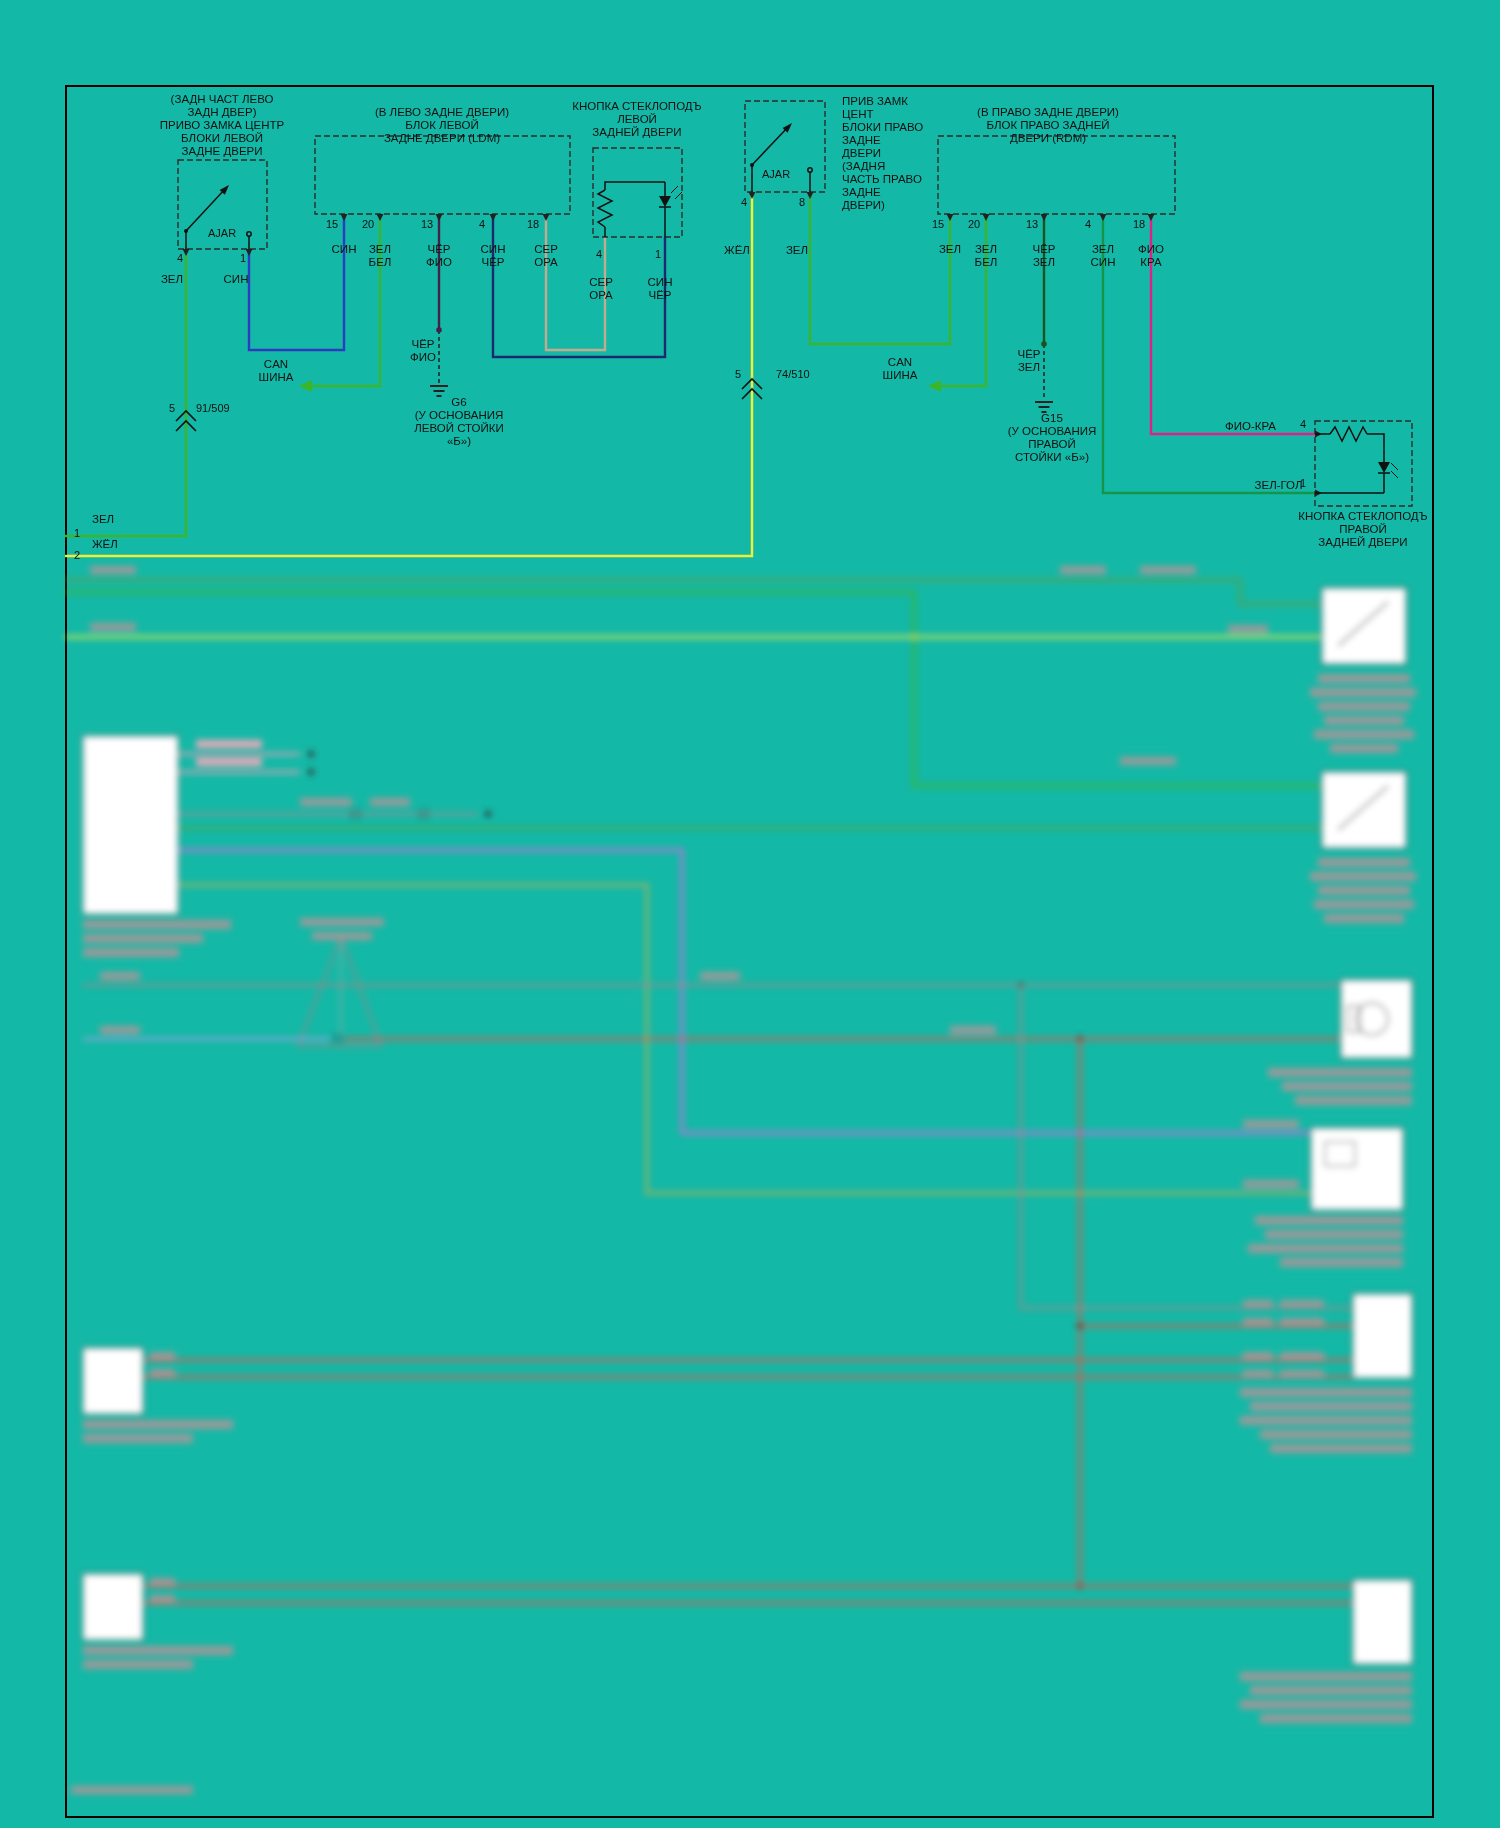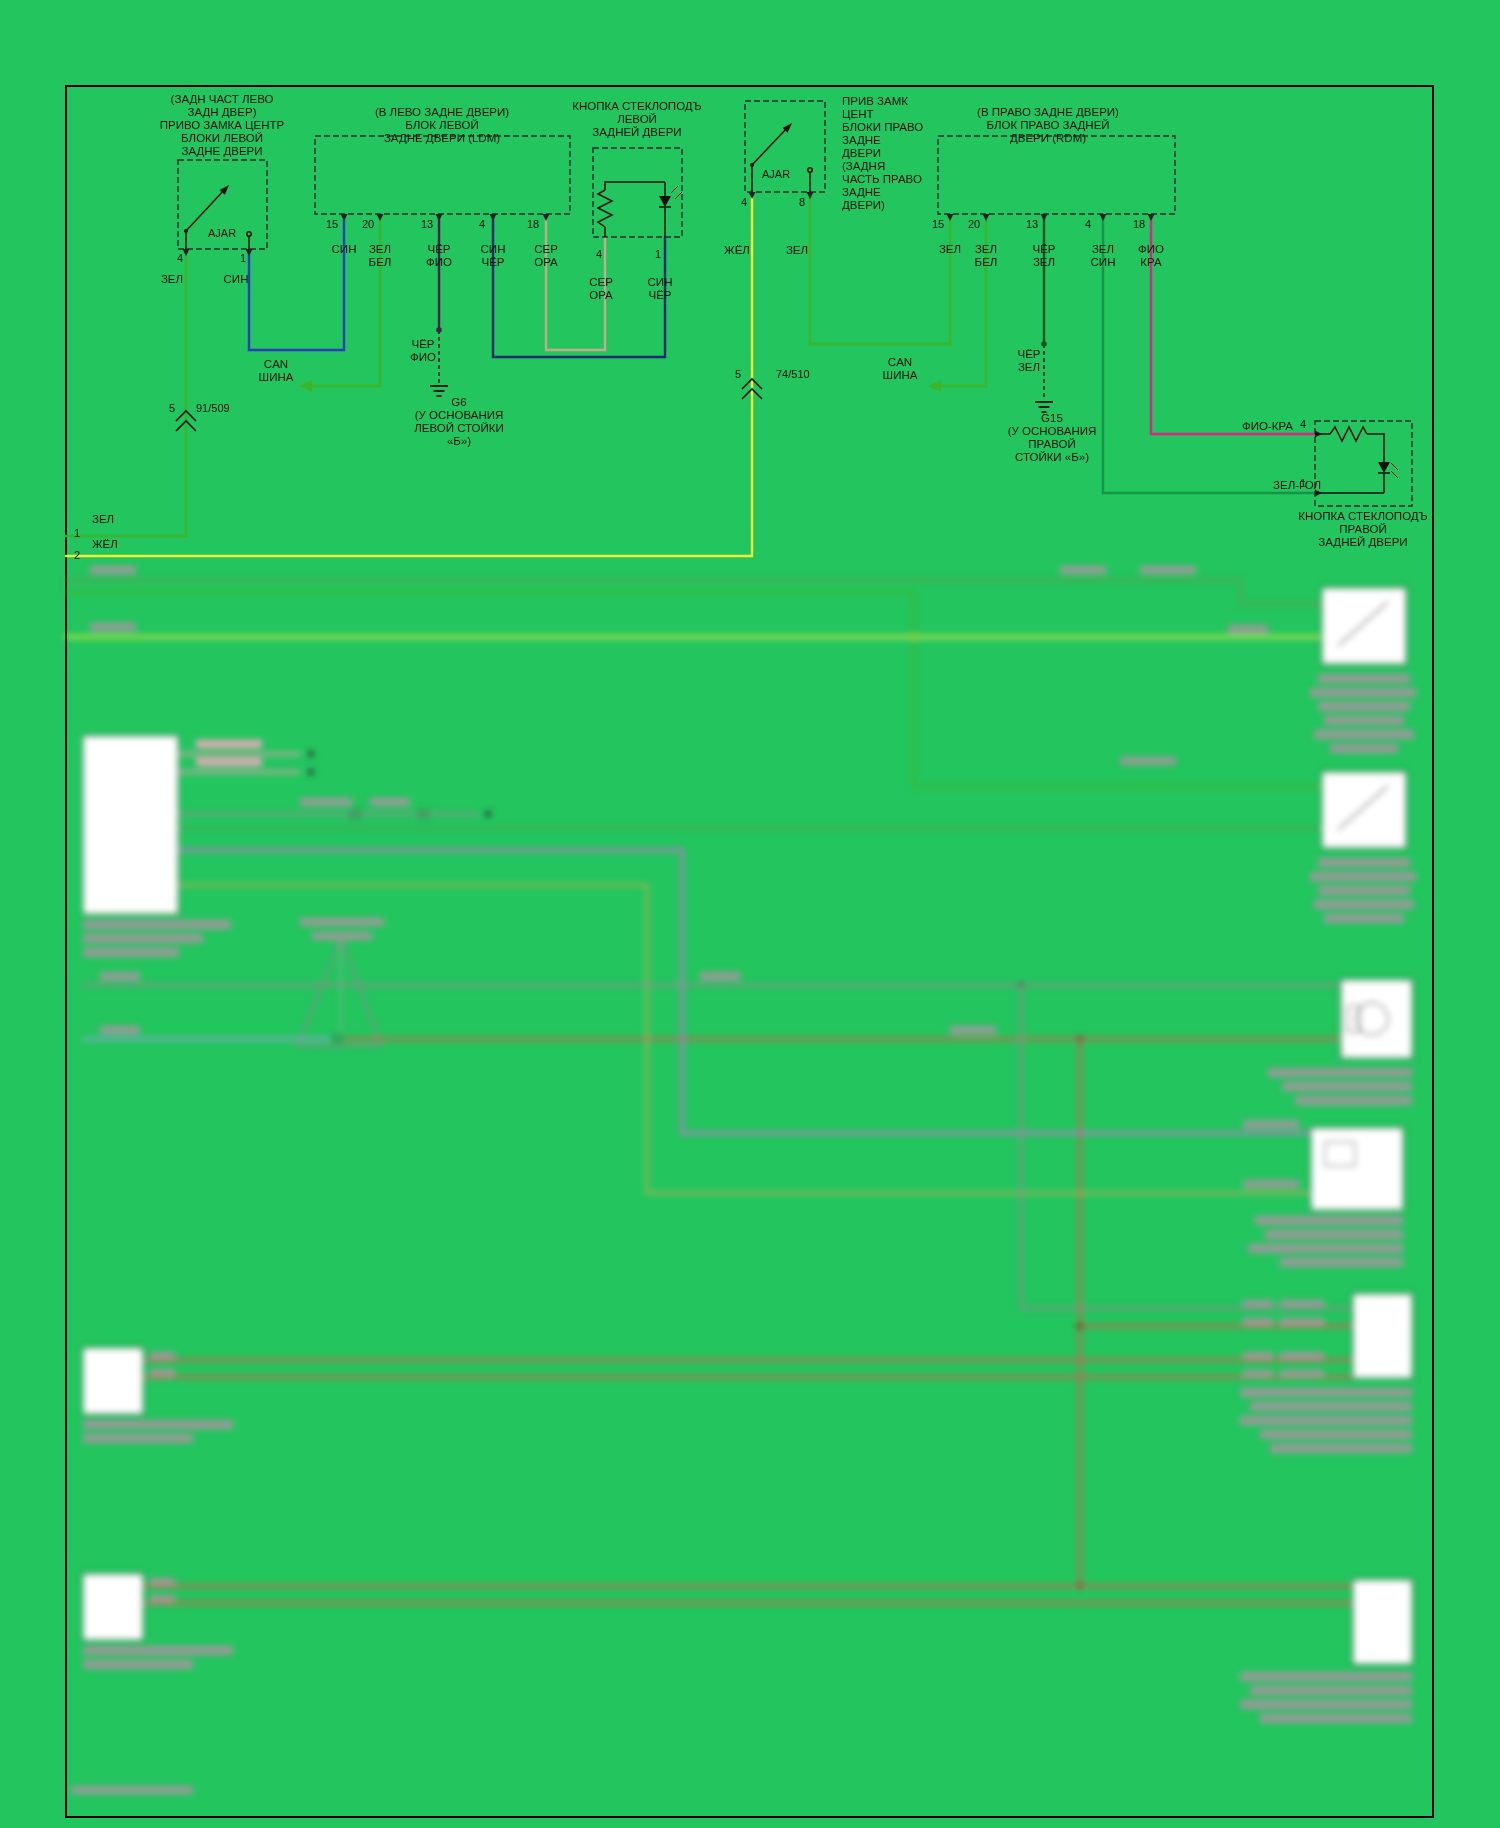--- a/index.html
+++ b/index.html
@@ -1,24 +1,24 @@
 <!DOCTYPE html>
 <html><head>
 <meta charset="utf-8">
 <style>
   html,body{margin:0;padding:0;background:#fff;}
-  #page{position:relative;width:1500px;height:1828px;background:#22c55e;
+  #page{position:relative;width:1500px;height:1828px;background:#14b8a6;
         font-family:"Liberation Sans",sans-serif;overflow:hidden;}
   #frame{position:absolute;left:65px;top:85px;width:1369px;height:1733px;
          border:2px solid #000;box-sizing:border-box;}
   svg{position:absolute;left:0;top:0;}
   .lbl{position:absolute;font-size:11.5px;line-height:13px;color:#111;
        white-space:pre-line;text-align:center;transform:translateX(-50%);}
   .la{transform:none;text-align:left;}
-  .ra{transform:none;text-align:right;}
+  .ra{transform:none;}
   .sm{font-size:11px;line-height:12px;}
 </style>
 </head>
 <body>
 
 <div id="page">
   <div id="frame"></div>
 
   <svg width="1500" height="1828">
     <defs>

